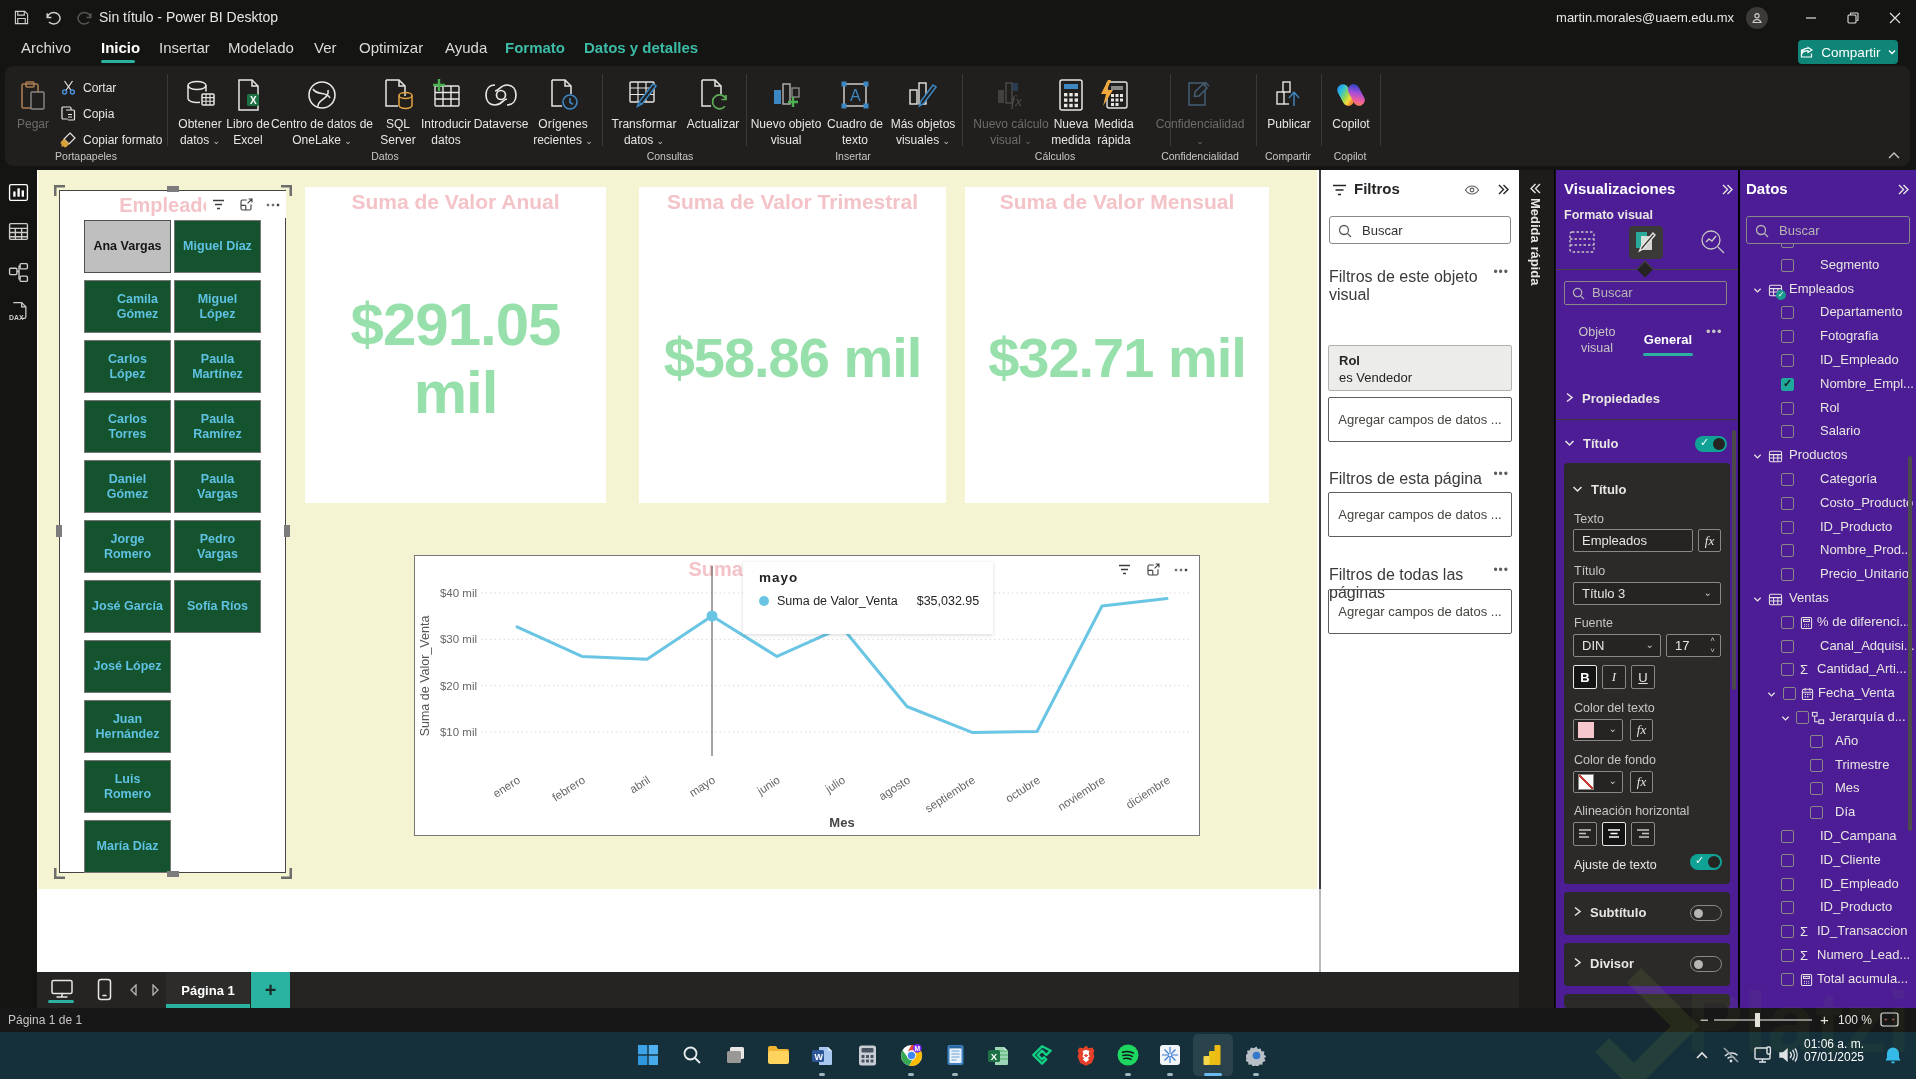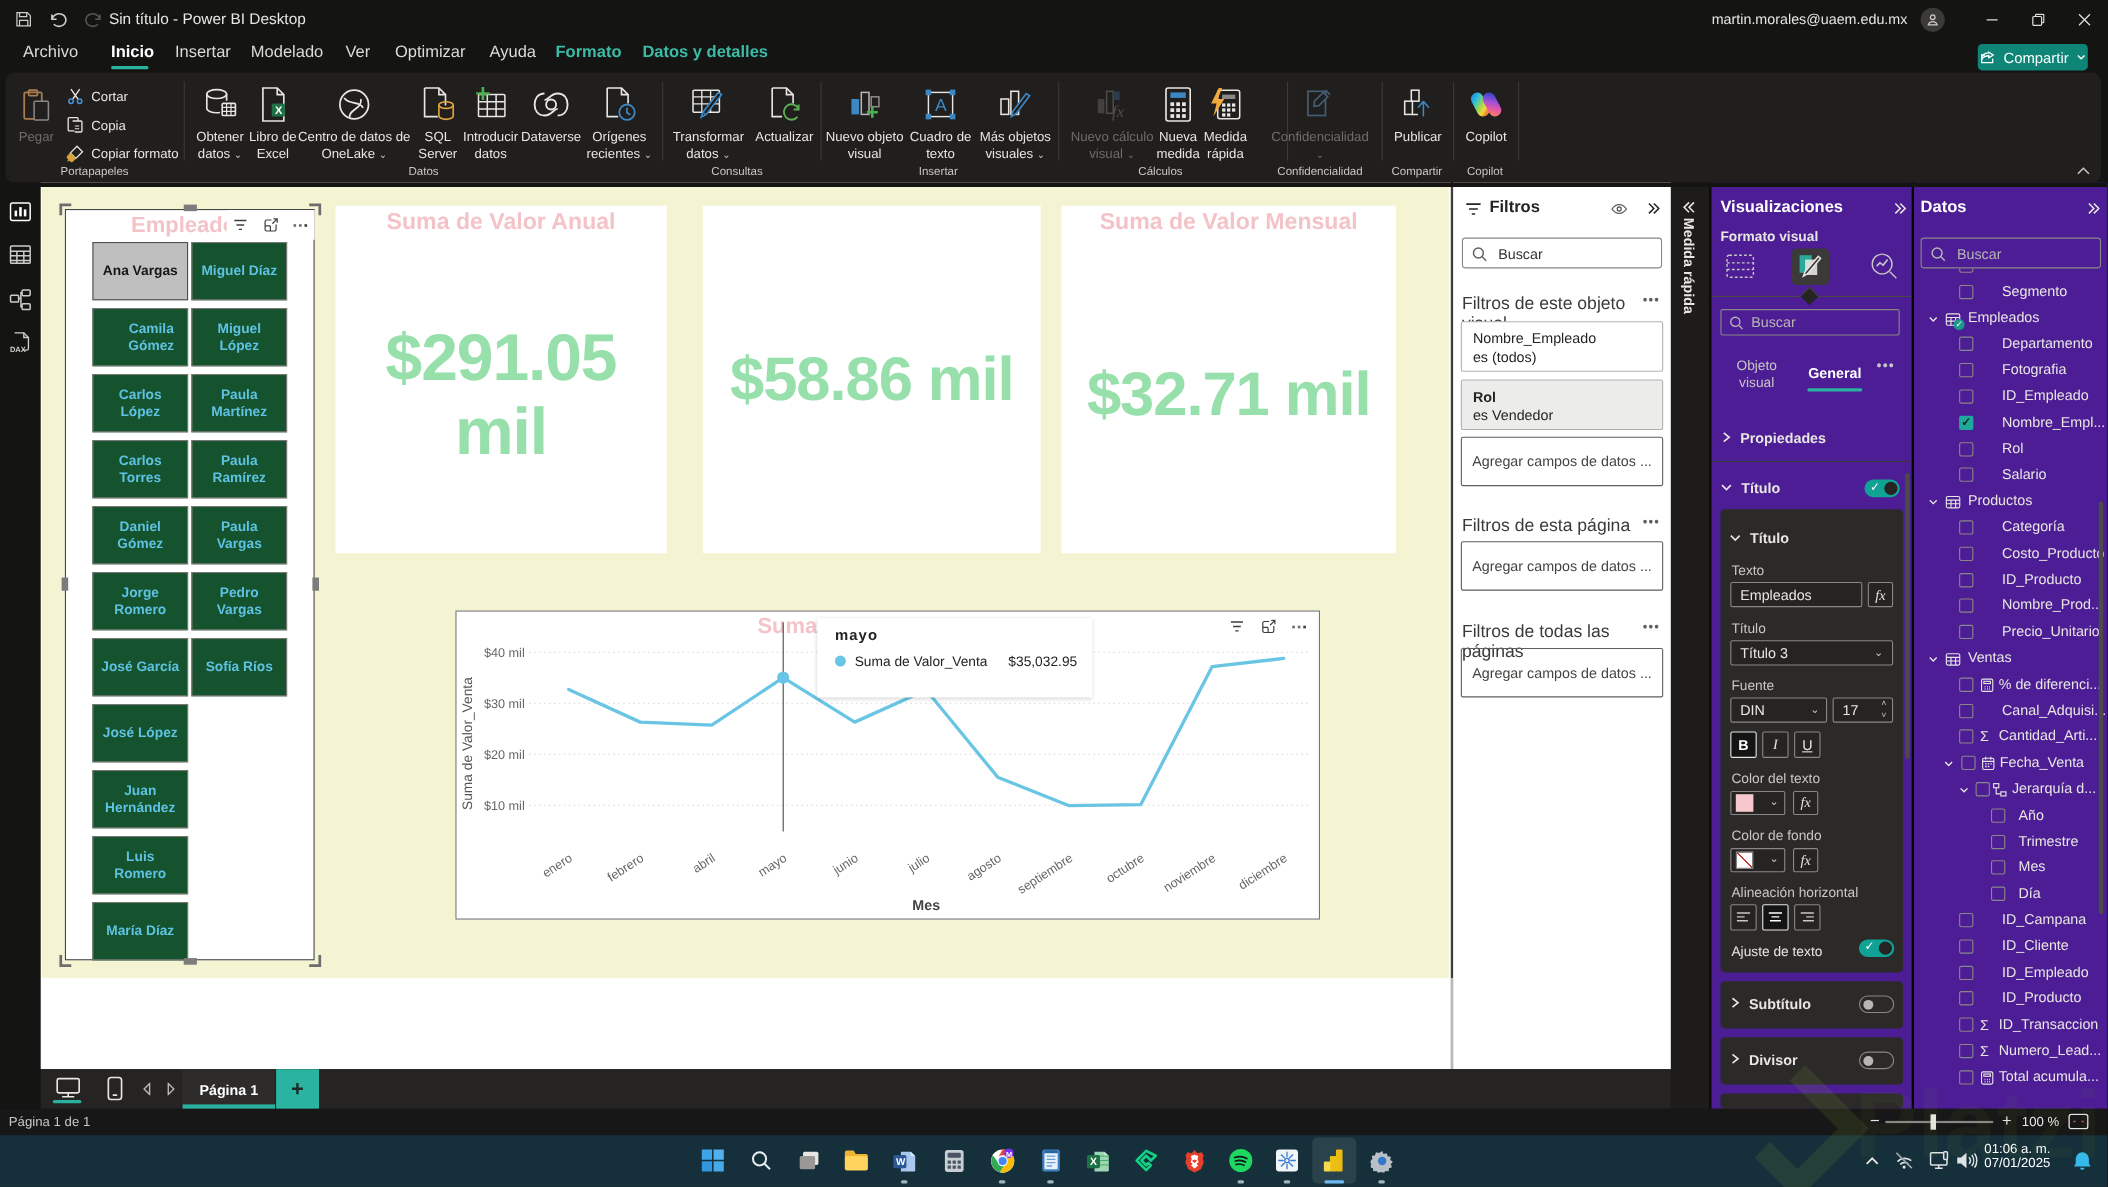--- a/index.html
+++ b/index.html
@@ -573,20 +573,21 @@
     <div class="handle" style="left:19px;top:359px;width:6px;height:12px"></div>
     <div class="handle" style="left:247px;top:359px;width:6px;height:12px"></div>
 
     <div class="visual" style="left:268px;top:21px;width:301px;height:316px;display:flex;flex-direction:column">
       <div class="visual-title" style="font-size:21px;padding-top:3px">Suma de Valor Anual</div>
       <div style="flex:1;display:flex;align-items:center;justify-content:center">
           <div class="card-value" style="font-size:60px;width:260px">$291.05 mil</div>
         </div>
     </div>
     <div class="visual" style="left:602px;top:21px;width:307px;height:316px;display:flex;flex-direction:column">
+      <div class="visual-title" style="font-size:21px;padding-top:3px">Suma de Valor Trimestral</div>
       <div style="flex:1;display:flex;align-items:center;justify-content:center">
           <div class="card-value" style="font-size:56px">$58.86 mil</div>
         </div>
     </div>
     <div class="visual" style="left:928px;top:21px;width:304px;height:316px;display:flex;flex-direction:column">
       <div class="visual-title" style="font-size:21px;padding-top:3px">Suma de Valor Mensual</div>
       <div style="flex:1;display:flex;align-items:center;justify-content:center">
           <div class="card-value" style="font-size:56px">$32.71 mil</div>
         </div>
     </div>
@@ -659,24 +660,20 @@
       </svg>
     <div class="abs dk-input" style="left:8px;top:50px;width:182px;height:28px;border-color:#8a8886;border-radius:3px;background:#fff">
       <svg style="position:absolute;left:8px;top:7px" width="14" height="14" viewBox="0 0 14 14" fill="none" stroke="#605e5c" stroke-width="1.3">
           <circle cx="6" cy="6" r="4.5"></circle>
           <path d="M9.5 9.5L13 13"></path>
         </svg>
       <span style="position:absolute;left:32px;top:6px;font-size:13px;color:#323130">Buscar</span>
     </div>
     <div class="flt-section-lbl" style="top:102px">Filtros de este objeto visual</div>
     <div class="flt-dots" style="top:99px">•••</div>
-    <div class="flt-card" style="top:126px;height:46px">
-      <div>Nombre_Empleado</div>
-      <div>es (todos)</div>
-    </div>
     <div class="flt-card" style="top:179px;height:46px;background:#ececeb">
       <div style="font-weight:bold">Rol</div>
       <div>es Vendedor</div>
     </div>
     <div class="flt-add" style="top:231px">
         <span>Agregar campos de datos ...</span>
       </div>
     <div class="flt-section-lbl" style="top:304px">Filtros de esta página</div>
     <div class="flt-dots" style="top:301px">•••</div>
     <div class="flt-add" style="top:326px">

